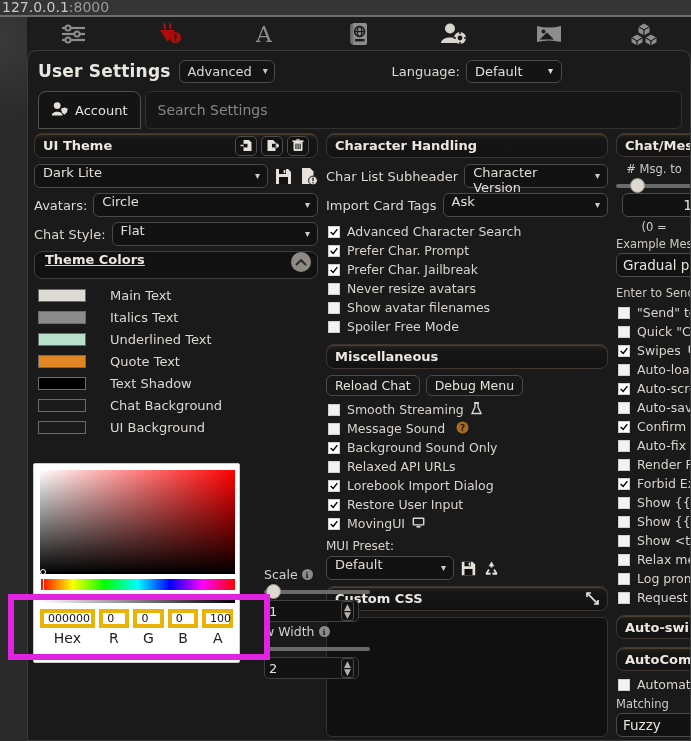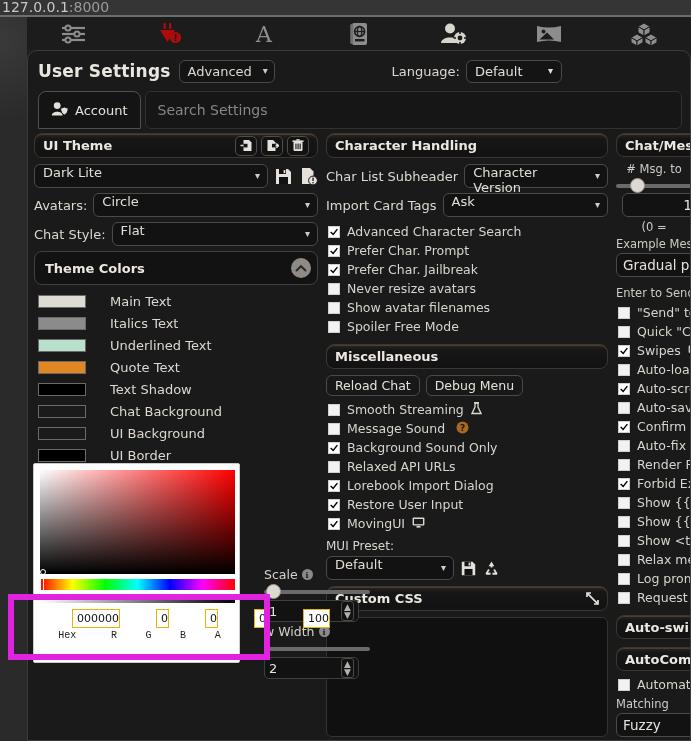--- a/index.html
+++ b/index.html
@@ -134,21 +134,21 @@
     color:#e2ded7; font-size:13px; position:relative; cursor:pointer;
   }
   .sel .chev { position:absolute; right:7px; top:50%; transform:translateY(-55%); font-size:10px; color:#d0ccc5;}
   .row { display:flex; align-items:center; gap:6px; margin-bottom:5px; }
   .row .lbl { font-size:13px; color:#ddd8d1; white-space:nowrap; }
   .grow { flex:1; }
 
   
   .tc-head {
     background: #121212; border:1px solid #3f3f3f; border-radius:8px;
-    height:34px; display:flex; align-items:center; padding: 0 6px 0 10px; margin-bottom:5px;
+    height:28px; display:flex; padding: 0 6px 0 10px; margin-bottom:5px;text-decoration:underline;
   }
   .tc-head .t { font-weight:bold; font-size:13px; color:#ece8e1; }
   .circbtn {
     margin-left:auto; width:20px; height:20px; border-radius:50%;
     background:#8f8b84; display:flex; align-items:center; justify-content:center; cursor:pointer;
   }
   .tc-item { display:flex; align-items:center; gap:24px; height:22px; padding-left:4px;}
   .swatch { width:48px; height:13px; border:1px solid #6a6a6a; }
   .tc-item .nm { font-size:13px; color:#ddd8d1; }
 
@@ -248,26 +248,26 @@
     background: linear-gradient(to right,#ffffff,#000000);
     position:relative;
   }
   .alpha .checker {
     position:absolute; inset:0;
     background-image: linear-gradient(45deg,#bbb 25%,transparent 25%,transparent 75%,#bbb 75%),
                       linear-gradient(45deg,#bbb 25%,transparent 25%,transparent 75%,#bbb 75%);
     background-size: 8px 8px; background-position: 0 0, 4px 4px; opacity:.0;
   }
   .fields { display:flex; gap:4px; margin-top:6px; }
-  .fld { border:1px solid #eab308; height:19px; display:flex; align-items:center; padding-left:4px;
-         font-size:11px; color:#111; background:#fff; font-family:"DejaVu Sans",sans-serif;margin-left:32px;}
+  .fld { border:4px solid #eab308; height:19px; display:flex; align-items:center; padding-left:4px;
+         font-size:11px; color:#111; background:#fff; font-family:"DejaVu Sans",sans-serif;}
   .fld.hex { width:57px; }
   .fld.n { width:31px; }
   .flabels { display:flex; gap:4px; margin-top:2px; }
-  .flab { font-size:10px; color:#222; text-align:center;font-family:Liberation Mono, monospace; }
+  .flab { font-size:14px; color:#222; text-align:center; }
   .flab.hex { width:59px; }
   .flab.n { width:33px; }
 
   
   .annot {
     position:absolute; left:8px; top:594px; width:262px; height:66px;
     border: 6px solid #e023e0; z-index: 60; pointer-events:none;
     background: transparent;
   }
 </style>
@@ -519,24 +519,20 @@
             <span class="swatch" style="background:#000000"></span>
             <span class="nm">Text Shadow</span>
           </div>
           <div class="tc-item">
             <span class="swatch" style="background:#1b1b1b"></span>
             <span class="nm">Chat Background</span>
           </div>
           <div class="tc-item">
             <span class="swatch" style="background:#1b1b1b"></span>
             <span class="nm">UI Background</span>
-          </div>
-          <div class="tc-item">
-            <span class="swatch" style="background:#000000"></span>
-            <span class="nm">UI Border</span>
           </div>
         </div>
 
         <div style="position:absolute; left:8px; top:604px; width:260px;">
           <div class="cb">
             <span class="box">
               <svg class="tick" viewBox="0 0 12 12">
                   <path d="M2 6 L5 9 L10 2.5" stroke="#000" stroke-width="1.7" fill="none"></path>
                 </svg>
             </span>

